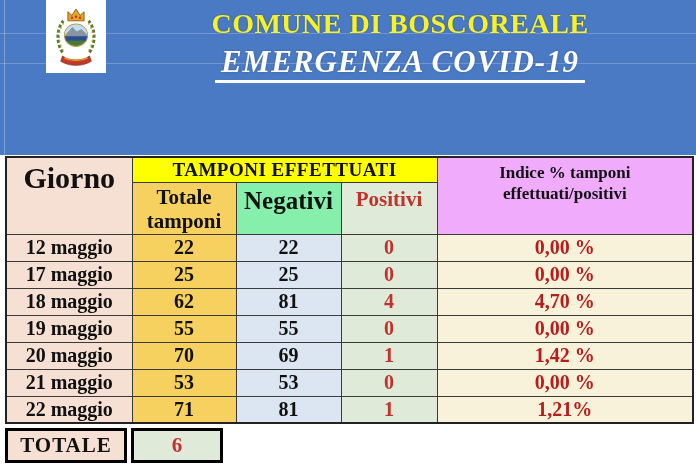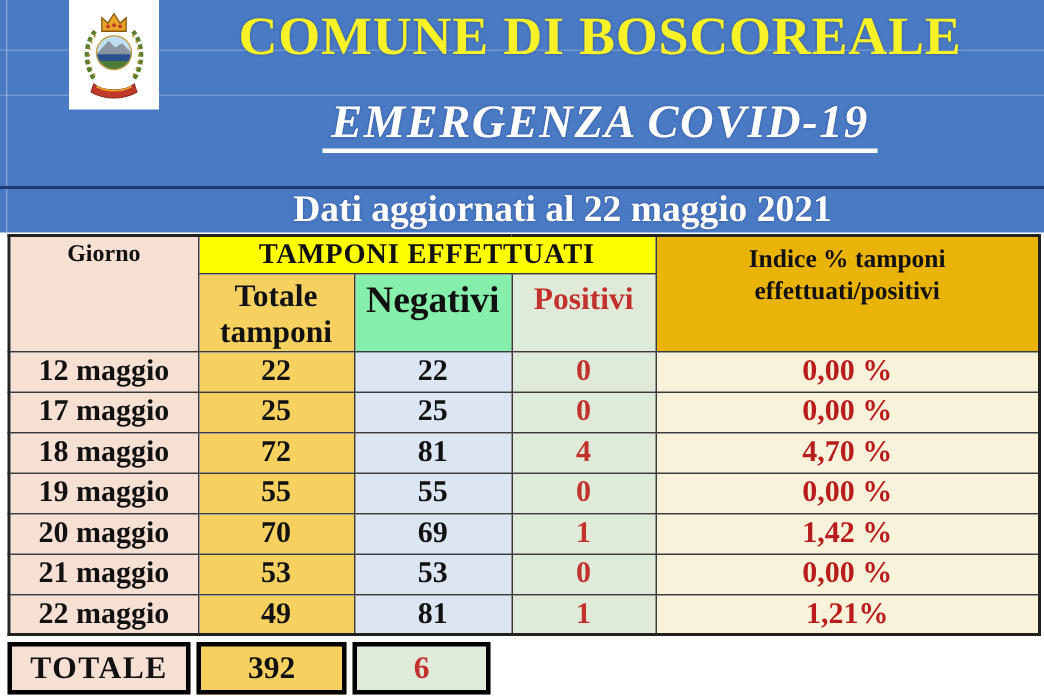--- a/index.html
+++ b/index.html
@@ -38,21 +38,21 @@
   .titles {
     position: absolute;
     top: 0; left: 0;
     width: 696px;
     padding-left: 104px;
     text-align: center;
     color: #f7f228;
   }
   .title-main {
     margin-top: 3px;
-    font-size: 36px;
+    font-size: 28px;
     font-weight: bold;
     letter-spacing: 0.5px;
     line-height: 42px;
     color: #f7f228;
     text-shadow: 0 0 2px rgba(25,40,90,0.45);
     white-space: nowrap;
   }
   .title-sub {
     font-size: 21px;
     font-weight: bold;
@@ -61,21 +61,21 @@
     color: #eef25e;
     text-shadow: 0 0 2px rgba(25,40,90,0.4);
   }
   .title-city {
     font-size: 23px;
     font-weight: bold;
     line-height: 25px;
     color: #e7ee62;
     text-shadow: 0 0 2px rgba(25,40,90,0.4);
   }
-  .title-emergency-wrap { margin-top: 19px; line-height: 34px; }
+  .title-emergency-wrap { margin-top: 0; line-height: 34px; }
   .title-emergency {
     display: inline-block;
     font-size: 31px;
     font-weight: bold;
     font-style: italic;
     letter-spacing: 1px;
     color: #ffffff;
     border-bottom: 3px solid #ffffff;
     padding: 0 6px 1px 6px;
     text-shadow: 0 0 2px rgba(25,40,90,0.4);
@@ -114,21 +114,21 @@
   table.covid { border: 2px solid #222222; }
 
   .col-giorno  { width: 126px; }
   .col-totale  { width: 104px; }
   .col-neg     { width: 105px; }
   .col-pos     { width: 96px; }
   .col-indice  { width: 256px; }
 
   .th-giorno {
     background: #f6e0d4;
-    font-size: 16px;
+    font-size: 30px;
     vertical-align: top;
     padding-top: 3px;
     color: #111;
   }
   .th-group {
     background: #ffff00;
     font-size: 19px;
     height: 25px;
     color: #111;
     letter-spacing: 0.5px;
@@ -150,21 +150,21 @@
     color: #111;
   }
   .th-pos {
     background: #dfead8;
     font-size: 21px;
     vertical-align: top;
     padding-top: 4px;
     color: #c2312c;
   }
   .th-indice {
-    background: #eab308;
+    background: #f0abfc;
     font-size: 17px;
     vertical-align: top;
     line-height: 21px;
     padding-top: 4px;
     color: #111;
   }
 
   td.cell-giorno   { background: #f6e0d4; font-size: 20px; height: 27px; color: #111; }
   td.cell-totale   { background: #f7d160; font-size: 20px; color: #111; }
   td.cell-negativi { background: #dce6f2; font-size: 20px; color: #111; }
@@ -233,21 +233,20 @@
       </svg>
     </div>
 
     <div class="titles">
       <div class="title-main">COMUNE DI BOSCOREALE</div>
       <div class="title-emergency-wrap">
         <span class="title-emergency">EMERGENZA COVID-19</span>
       </div>
     </div>
 
-    <div class="dati-bar">Dati aggiornati al 22 maggio 2021</div>
   </div>
 
   <div class="table-wrap">
     <table class="covid">
       <colgroup>
         <col class="col-giorno">
           <col class="col-totale">
           <col class="col-neg">
           <col class="col-pos">
           <col class="col-indice">
@@ -280,21 +279,21 @@
           </tr>
           <tr>
             <td class="cell-giorno">17 maggio</td>
             <td class="cell-totale">25</td>
             <td class="cell-negativi">25</td>
             <td class="cell-positivi">0</td>
             <td class="cell-indice">0,00 %</td>
           </tr>
           <tr>
             <td class="cell-giorno">18 maggio</td>
-            <td class="cell-totale">72</td>
+            <td class="cell-totale">62</td>
             <td class="cell-negativi">81</td>
             <td class="cell-positivi">4</td>
             <td class="cell-indice">4,70 %</td>
           </tr>
           <tr>
             <td class="cell-giorno">19 maggio</td>
             <td class="cell-totale">55</td>
             <td class="cell-negativi">55</td>
             <td class="cell-positivi">0</td>
             <td class="cell-indice">0,00 %</td>
@@ -308,28 +307,27 @@
           </tr>
           <tr>
             <td class="cell-giorno">21 maggio</td>
             <td class="cell-totale">53</td>
             <td class="cell-negativi">53</td>
             <td class="cell-positivi">0</td>
             <td class="cell-indice">0,00 %</td>
           </tr>
           <tr>
             <td class="cell-giorno">22 maggio</td>
-            <td class="cell-totale">49</td>
+            <td class="cell-totale">71</td>
             <td class="cell-negativi">81</td>
             <td class="cell-positivi">1</td>
             <td class="cell-indice">1,21%</td>
           </tr>
         </tbody>
     </table>
   </div>
 
   <div class="total-row">
     <div class="tbox tbox-label">TOTALE</div>
-    <div class="tbox tbox-totale">392</div>
     <div class="tbox tbox-pos">6</div>
   </div>
 
 </div>
 
 </body></html>

